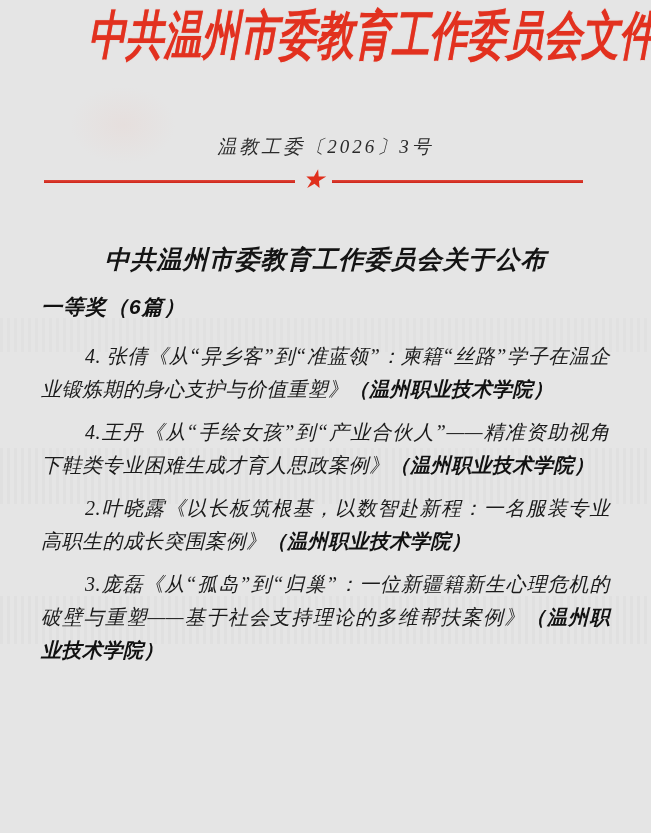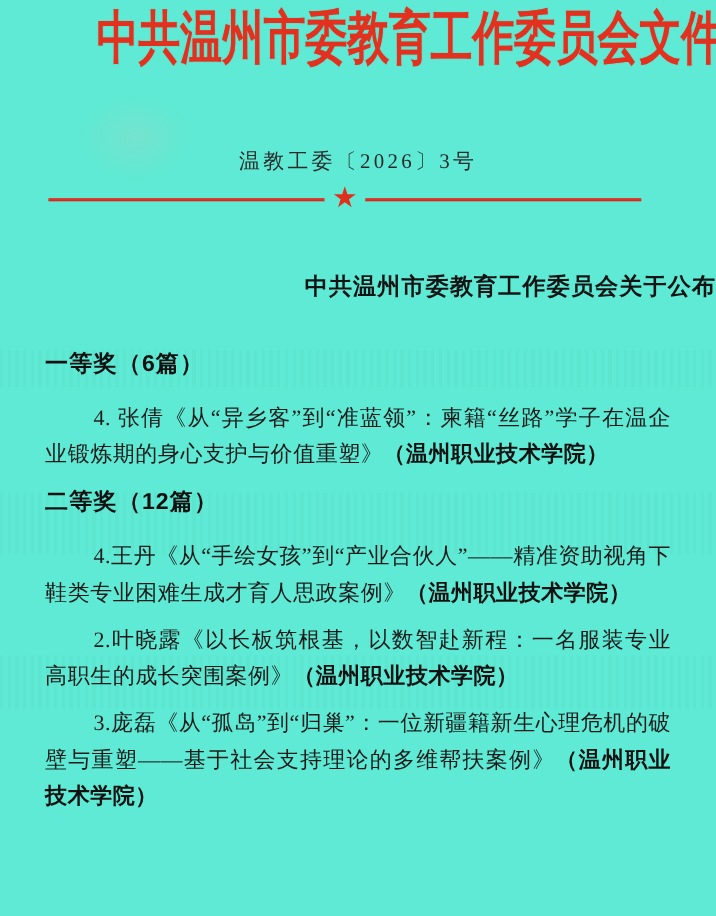--- a/index.html
+++ b/index.html
@@ -1,24 +1,25 @@
 <!DOCTYPE html>
 <html><head>
 <meta charset="utf-8">
 <style>
   html, body { margin: 0; padding: 0; background: #ffffff; }
   .page {
     position: relative;
     width: 651px;
     height: 833px;
     margin: 0 auto;
-    background: #5eead4;
+    background: #e5e5e5;
     overflow: hidden;
     font-family: "Liberation Serif", serif;
     color: #1b1b1b;
+    font-style: italic;
   }
   
   .scan-band {
     position: absolute;
     left: 0;
     width: 100%;
     background: repeating-linear-gradient(
       90deg,
       rgba(0,0,0,0.028) 0px, rgba(0,0,0,0.028) 3px,
       rgba(0,0,0,0.0) 3px, rgba(0,0,0,0.0) 7px);
@@ -67,29 +68,29 @@
     background: linear-gradient(#e0463a, #cc2418);
   }
   .divider .star {
     color: #e0301d;
     font-size: 26px;
     line-height: 1;
     margin: 0 7px 2px 7px;
   }
   .notice-title {
     margin-top: 47px;
-    text-align: right;
+    text-align: center;
     font-weight: bold;
-    font-size: 21px;
+    font-size: 25px;
     line-height: 36px;
     color: #141414;
     letter-spacing: 1px;
   }
   .body {
-    margin-top: 36px;
+    margin-top: 12px;
     padding: 0 41px;
     font-size: 20px;
     line-height: 33px;
   }
   .award-head {
     margin: 4px 0 17px;
     font-family: "Liberation Sans", sans-serif;
     font-weight: bold;
     font-size: 21px;
     color: #111;
@@ -132,21 +133,20 @@
   </div>
 
   <div class="body">
 
     <section>
       <div class="award-head">一等奖（6篇）</div>
       <p class="entry"><span>4. 张倩《从“异乡客”到“准蓝领”：柬籍“丝路”学子在温企业锻炼期的身心支护与价值重塑》</span><span class="school">（温州职业技术学院）</span></p>
     </section>
 
     <section>
-      <div class="award-head">二等奖（12篇）</div>
       <p class="entry"><span>4.王丹《从“手绘女孩”到“产业合伙人”——精准资助视角下鞋类专业困难生成才育人思政案例》</span><span class="school">（温州职业技术学院）</span></p>
     </section>
 
     <section>
       <p class="entry"><span>2.叶晓露《以长板筑根基，以数智赴新程：一名服装专业高职生的成长突围案例》</span><span class="school">（温州职业技术学院）</span></p>
       <p class="entry"><span>3.庞磊《从“孤岛”到“归巢”：一位新疆籍新生心理危机的破壁与重塑——基于社会支持理论的多维帮扶案例》</span><span class="school">（温州职业技术学院）</span></p>
     </section>
 
   </div>
 </div>

